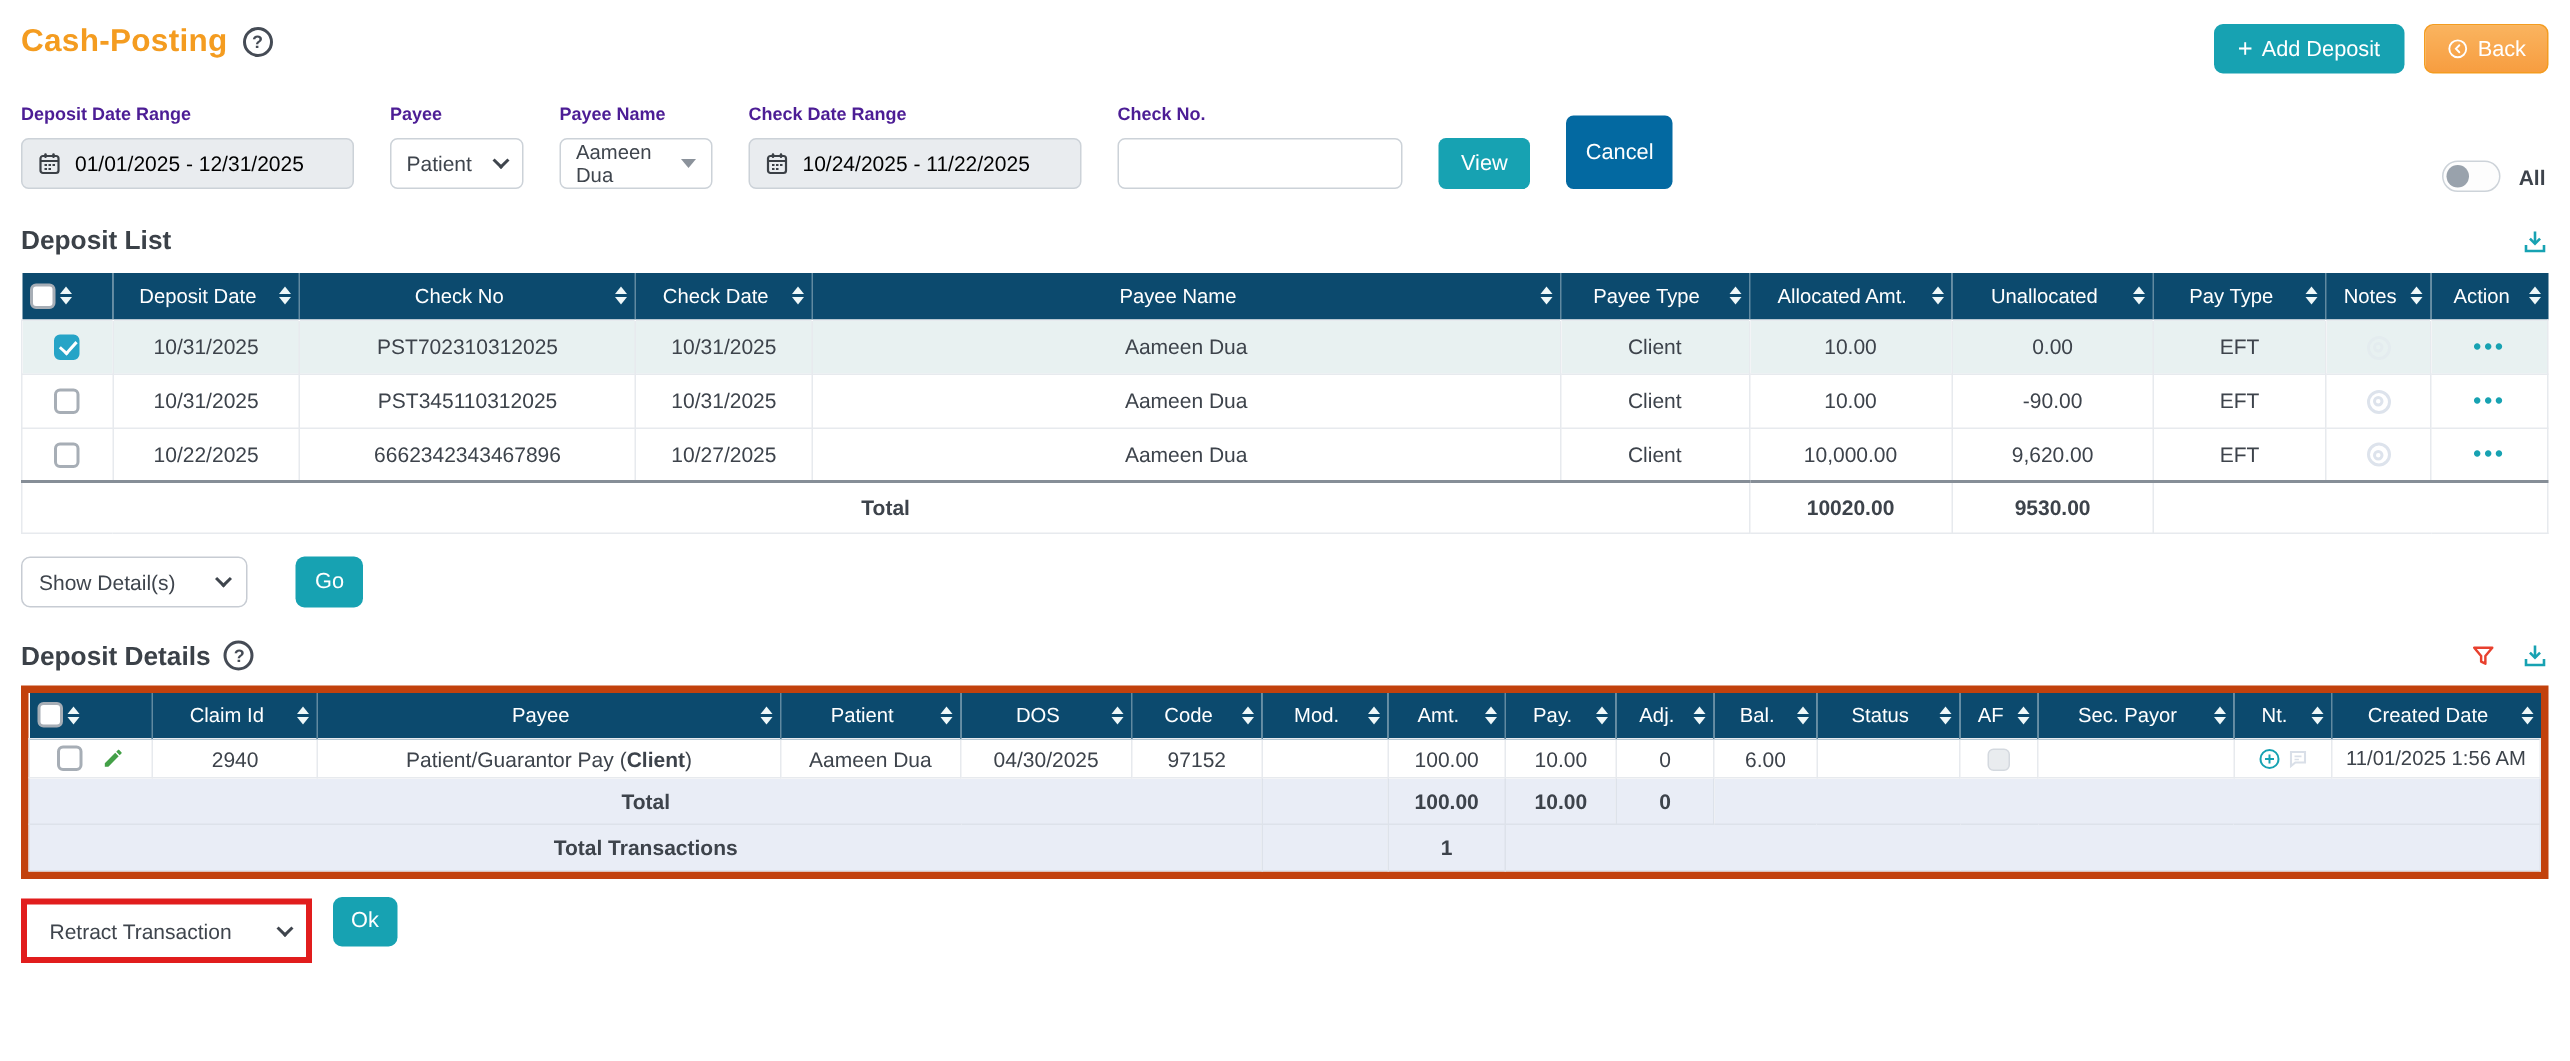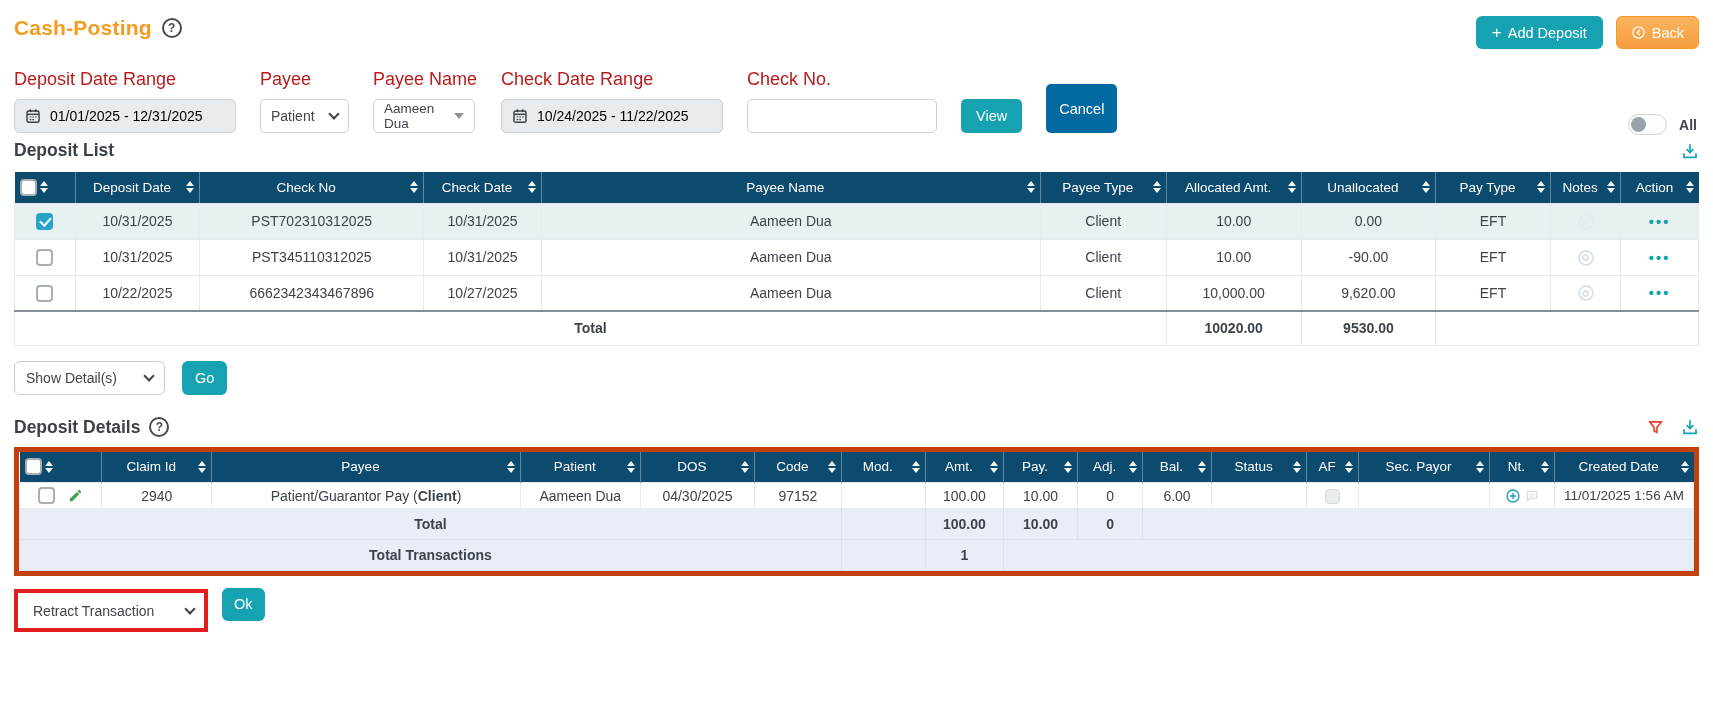--- a/index.html
+++ b/index.html
@@ -19,41 +19,41 @@
     font-size:12px;font-weight:bold;color:#454b55}
   .top-buttons{display:flex;gap:13px}
   .btn{display:inline-flex;align-items:center;justify-content:center;gap:6px;
     border:none;border-radius:6px;color:#fff;font-size:14.5px;
     font-family:inherit;cursor:pointer;white-space:nowrap}
   .btn-add{background:#17a2b2;height:33px;padding:0 16px}
   .btn-back{background:linear-gradient(#fab45f,#f79d40);height:33px;padding:0 14px;border:1px solid #f49c20}
   
   .filters{display:flex;align-items:flex-end;gap:24px;margin-top:20px;position:relative}
   .fgroup{display:flex;flex-direction:column;gap:9px}
-  .flabel{font-size:18px;font-weight:400;color:#b91c1c}
+  .flabel{font-size:12px;font-weight:700;color:#4c1d95}
   .control{height:34px;display:flex;align-items:center;border:1px solid #ccd2d8;border-radius:5px;background:#fff}
   .date-input{background:#e9ecef;width:222px;padding:0 10px;gap:9px;color:#000000}
   .date-input .val{font-size:14px}
   .select-box{padding:0 10px;gap:10px;justify-content:space-between;color:#3f454d;cursor:pointer}
   .payee-select{width:89px}
   .payeename-select{width:102px;font-size:13.5px}
   .chev{width:8px;height:8px;border-right:2px solid #3f454d;border-bottom:2px solid #3f454d;
     transform:rotate(45deg);margin-top:-4px;flex:none}
   .tri-down{width:0;height:0;border-left:5px solid transparent;border-right:5px solid transparent;
     border-top:6px solid #8b929b;flex:none}
   .text-input{width:190px;padding:0 10px;font-family:inherit;font-size:14px;color:#3d434b;outline:none}
   .btn-view{background:#17a2b2;height:34px;padding:0 15px;border-radius:5px}
   .btn-cancel{background:#0369a1;height:49px;padding:12px 13px;border-radius:5px}
   .all-wrap{position:absolute;right:2px;bottom:-2px;display:flex;align-items:center;gap:12px}
   .toggle{width:39px;height:21px;border-radius:11px;background:#fdfdfd;border:1px solid #cdd3d9;
     display:flex;align-items:center;padding:2px;cursor:pointer}
   .toggle .knob{width:15px;height:15px;border-radius:50%;background:#99a2ac}
   .all-label{font-weight:bold;color:#3d434b}
   
-  .section-head{display:flex;align-items:center;justify-content:space-between;margin-top:7px}
+  .section-head{display:flex;align-items:center;justify-content:space-between;margin-top:24px}
   .section-title-wrap{display:flex;align-items:center;gap:9px}
   .section-title{font-size:17.5px;font-weight:bold;color:#3b4148}
   .head-icons{display:flex;align-items:center;gap:17px}
   .icon-btn{background:none;border:none;cursor:pointer;display:inline-flex;padding:0}
   
   table{width:100%;border-collapse:collapse;table-layout:fixed;margin-top:11px}
   th{background:#0c4a6e;color:#fff;font-size:13.5px;font-weight:normal;
     height:31px;padding:0 5px;border-right:1px solid rgba(255,255,255,.35);cursor:pointer}
   th:last-child{border-right:none}
   .thc{display:flex;align-items:center;gap:3px}
@@ -70,21 +70,21 @@
     display:inline-block;vertical-align:middle;cursor:pointer;position:relative;flex:none}
   .cb.checked{background:#26a4c7;border-color:#26a4c7}
   .cb.checked::after{content:"";position:absolute;left:4px;top:0px;width:5px;height:9px;
     border:solid #fff;border-width:0 2px 2px 0;transform:rotate(42deg)}
   .cb.disabled{width:15px;height:15px;background:#e9ecef;border:1px solid #d4d9df;cursor:default}
   .ellipsis{color:#17a2b2;font-weight:bold;letter-spacing:2px;font-size:15px;cursor:pointer}
   .bullseye{display:inline-block;width:16px;height:16px;border:2px solid #dde3ec;border-radius:50%;position:relative;vertical-align:middle}
   .bullseye::after{content:"";position:absolute;inset:2.5px;border:2px solid #dde3ec;border-radius:50%}
   .bullseye.faint{opacity:.35}
   
-  .action-row{display:flex;align-items:center;gap:17px;margin-top:15px}
+  .action-row{display:flex;align-items:center;gap:32px;margin-top:15px}
   .mini-select{width:151px;height:34px;border:1px solid #c7ccd3;border-radius:6px;background:#fff;
     display:flex;align-items:center;justify-content:space-between;padding:0 11px;cursor:pointer;color:#3f454d}
   .btn-go{background:#17a2b2;height:34px;padding:0 13px;border-radius:6px}
   
   .red-wrap{border:5px solid #c2410c;margin-top:9px}
   .red-wrap table{margin-top:0}
   .details-table td{height:26px}
   .details-table tr.dtotal td{background:#e9edf6;font-weight:bold;height:31px;border-color:#dde2ea}
   .firstcell{display:flex;align-items:center;justify-content:space-evenly}
   .ntcell{display:inline-flex;align-items:center;gap:4px;vertical-align:middle}

